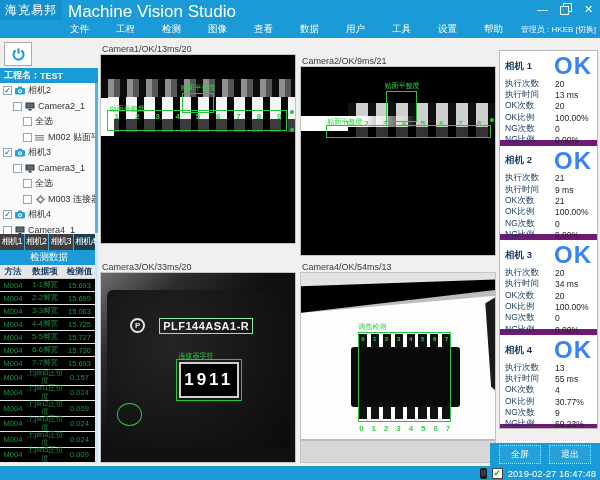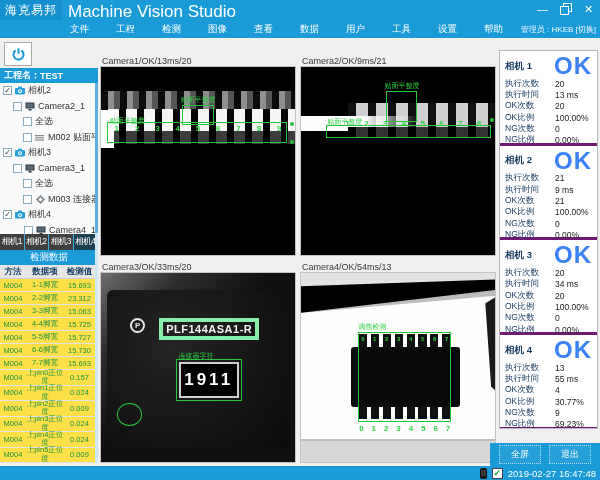--- a/index.html
+++ b/index.html
@@ -35,32 +35,32 @@
   .tree-ico{width:11px;height:9px;margin-right:2px;display:inline-flex}
   #cam-tabs{left:0;top:196px;width:98px;height:16px;display:flex;background:#404040}
   .cam-tab{flex:1;color:#fff;font-size:8.5px;display:flex;align-items:center;justify-content:center;
     border-right:1px solid #3fb0e2;cursor:pointer;letter-spacing:-0.5px}
   .cam-tab.active{background:#1d4050}
   #dd-title{left:0;top:212px;width:98px;height:15px;background:#1a9bd7;color:#fff;font-size:9.5px;
     display:flex;align-items:center;justify-content:center}
   #thead{left:0;top:227px;width:95px;height:14px;background:#e6e6e6;display:flex;
     font-size:8.5px;font-weight:bold;color:#1a3f66;align-items:center;border-bottom:1px solid #ccc}
   .th{text-align:center}
-  #tbody{left:0;top:241px;width:95px;height:184px;background:#fde047;overflow:hidden}
+  #tbody{left:0;top:241px;width:95px;height:184px;background:#000000;overflow:hidden}
   .t-row{display:flex;align-items:center;border-bottom:1px solid #e3e3e3;font-size:7.5px;color:#1c9140}
   .t-row .c0{width:26px;text-align:center}
   .t-row .c1{width:38px;text-align:center;line-height:1.15;word-break:break-all}
   .t-row .c2{width:31px;text-align:center}
   #side-scroll{left:95px;top:45px;width:3px;height:380px;background:#cfe8f5}
   #side-thumb{left:95px;top:45px;width:3px;height:150px;background:#58b1de}
 
   
   .cam-header{height:14px;font-size:9px;color:#3a3a3a;display:flex;align-items:flex-end;padding-left:2px}
   .cam-img{position:absolute;left:0;top:14px;overflow:hidden;border:1px solid #c4c4c4}
-  #cam1{left:100px;top:52px;width:184px;height:204px}
+  #cam1{left:100px;top:40px;width:184px;height:204px}
   #cam2{left:300px;top:52px;width:196px;height:204px}
   #cam3{left:100px;top:258px;width:196px;height:205px}
   #cam4{left:300px;top:258px;width:196px;height:205px}
   #cam1 .cam-img,#cam2 .cam-img{width:196px;height:190px;background:#000}
   #cam3 .cam-img,#cam4 .cam-img{width:196px;height:191px;background:#000}
   .grn{color:#2fd344;font-size:7px;line-height:1}
   .gbox{position:absolute;border:1px solid #28c53c}
   .nums{position:absolute;display:flex;justify-content:space-between;color:#2fd344;
     font-size:8px;font-weight:bold}
 
@@ -82,21 +82,21 @@
   .c2-tails{position:absolute;left:24%;top:32%;width:76%;height:5%;
     background:repeating-linear-gradient(90deg,#000 0 8px,#333 8px 20px)}
 
   
   .c3-bg{position:absolute;inset:0;background:linear-gradient(135deg,#6e6e6e 0%,#2d2d2d 22%,#101010 45%)}
   .c3-chip{position:absolute;left:3%;top:9%;width:95%;height:84%;border-radius:6px;
     background:radial-gradient(circle at 35% 35%,#242424 0%,#141414 60%,#0b0b0b 100%)}
   .c3-logo{position:absolute;left:15%;top:24%;width:15px;height:15px;border:2.5px solid #e8e8e8;
     border-radius:50%;display:flex;align-items:center;justify-content:center;color:#e8e8e8;
     font-size:8px;font-weight:bold}
-  .c3-text{position:absolute;left:30%;top:24%;padding:1px 3px;border:4px solid #86efac;
+  .c3-text{position:absolute;left:30%;top:24%;padding:1px 3px;border:1px solid #86efac;
     color:#f2f2f2;font-size:11px;font-weight:bold;letter-spacing:0.5px;white-space:nowrap}
   .c3-codebox{position:absolute;left:40%;top:47%;width:31%;height:19%;border:2px solid #cfcfcf;
     outline:1px solid #28c53c;outline-offset:2px;background:#000;display:flex;align-items:center;
     justify-content:center;color:#fff;font-size:17px;font-weight:bold;letter-spacing:3px}
   .c3-ellipse{position:absolute;left:8%;top:69%;width:13%;height:12%;border:1px solid #28c53c;
     border-radius:50%}
 
   
   .c4-top{position:absolute;left:0;top:0;width:100%;height:7%;background:#e3e3e3}
   .c4-wedge{position:absolute;left:0;top:0;width:100%;height:100%;background:#000;
@@ -107,21 +107,21 @@
     clip-path:polygon(95% 16%,100% 13%,100% 62%,98% 60%)}
   .c4-bottom{position:absolute;left:0;top:89%;width:100%;height:11%;background:#d7d7d7}
   .c4-chip{position:absolute;left:26%;top:39%;width:56%;height:32%;background:#0a0a0a;border-radius:3px}
   .c4-pins{position:absolute;left:30%;width:47%;height:7%;display:flex;justify-content:space-between}
   .c4-pins span{width:9%;background:#111}
 
   
   #stats-panel{left:497px;top:38px;width:103px;height:428px;background:#f0f0f0}
   #stats-card{left:2px;top:12px;width:99px;height:379px;background:#fff;border:1px solid #b9b9b9;
     overflow:hidden}
-  .stat-sec{padding:3px 5px 0 5px;border-bottom:3px solid #701a75;height:94.7px}
+  .stat-sec{padding:3px 5px 0 5px;border-bottom:6px solid #701a75;height:94.7px}
   .stat-head{display:flex;justify-content:space-between;align-items:center;height:24px}
   .stat-name{font-size:9.5px;font-weight:bold;color:#14375c}
   .stat-ok{font-size:24px;font-weight:bold;color:#3b82f6;letter-spacing:1px;line-height:22px}
   .stat-row{display:flex;height:11.3px;font-size:8.5px;align-items:center}
   .stat-label{width:50px;color:#14375c}
   .stat-value{color:#222}
 
   
   #fbtn-bar{left:490px;top:443px;width:110px;height:23px;background:#1a9bd7;display:flex;
     align-items:center;justify-content:center;gap:8px}
@@ -267,21 +267,21 @@
           <span class="tree-ico">
             <svg width="11" height="9" viewBox="0 0 11 9">
               <rect x="0" y="2" width="10" height="6.5" rx="1" fill="#2b9fd8"></rect>
               <rect x="3" y="0.5" width="4" height="2" rx="0.5" fill="#2b9fd8"></rect>
               <circle cx="5" cy="5.2" r="1.9" fill="#fff"></circle>
               <circle cx="5" cy="5.2" r="0.9" fill="#2b9fd8"></circle>
             </svg>
           </span>
           <span>相机4</span>
         </div>
-        <div class="tree-row" style="padding-left: 24px;">
+        <div class="tree-row" style="padding-left: 3px;">
           <span class="cbx"></span>
           <span class="tree-ico">
             <svg width="11" height="9" viewBox="0 0 11 9">
               <rect x="0.5" y="0.5" width="9" height="6" fill="#2f3a44"></rect>
               <rect x="1.5" y="1.5" width="7" height="4" fill="#5a6b78"></rect>
               <rect x="3.5" y="7" width="3" height="1.5" fill="#2f3a44"></rect>
             </svg>
           </span>
           <span>Camera4_1</span>
         </div>
@@ -300,21 +300,21 @@
     </div>
     <div class="abs" id="tbody">
         <div class="t-row" style="height: 13px;">
           <span class="c0">M004</span>
           <span class="c1">1-1脚宽</span>
           <span class="c2">15.693</span>
         </div>
         <div class="t-row" style="height: 13px;">
           <span class="c0">M004</span>
           <span class="c1">2-2脚宽</span>
-          <span class="c2">23.312</span>
+          <span class="c2">15.699</span>
         </div>
         <div class="t-row" style="height: 13px;">
           <span class="c0">M004</span>
           <span class="c1">3-3脚宽</span>
           <span class="c2">15.063</span>
         </div>
         <div class="t-row" style="height: 13px;">
           <span class="c0">M004</span>
           <span class="c1">4-4脚宽</span>
           <span class="c2">15.725</span>

